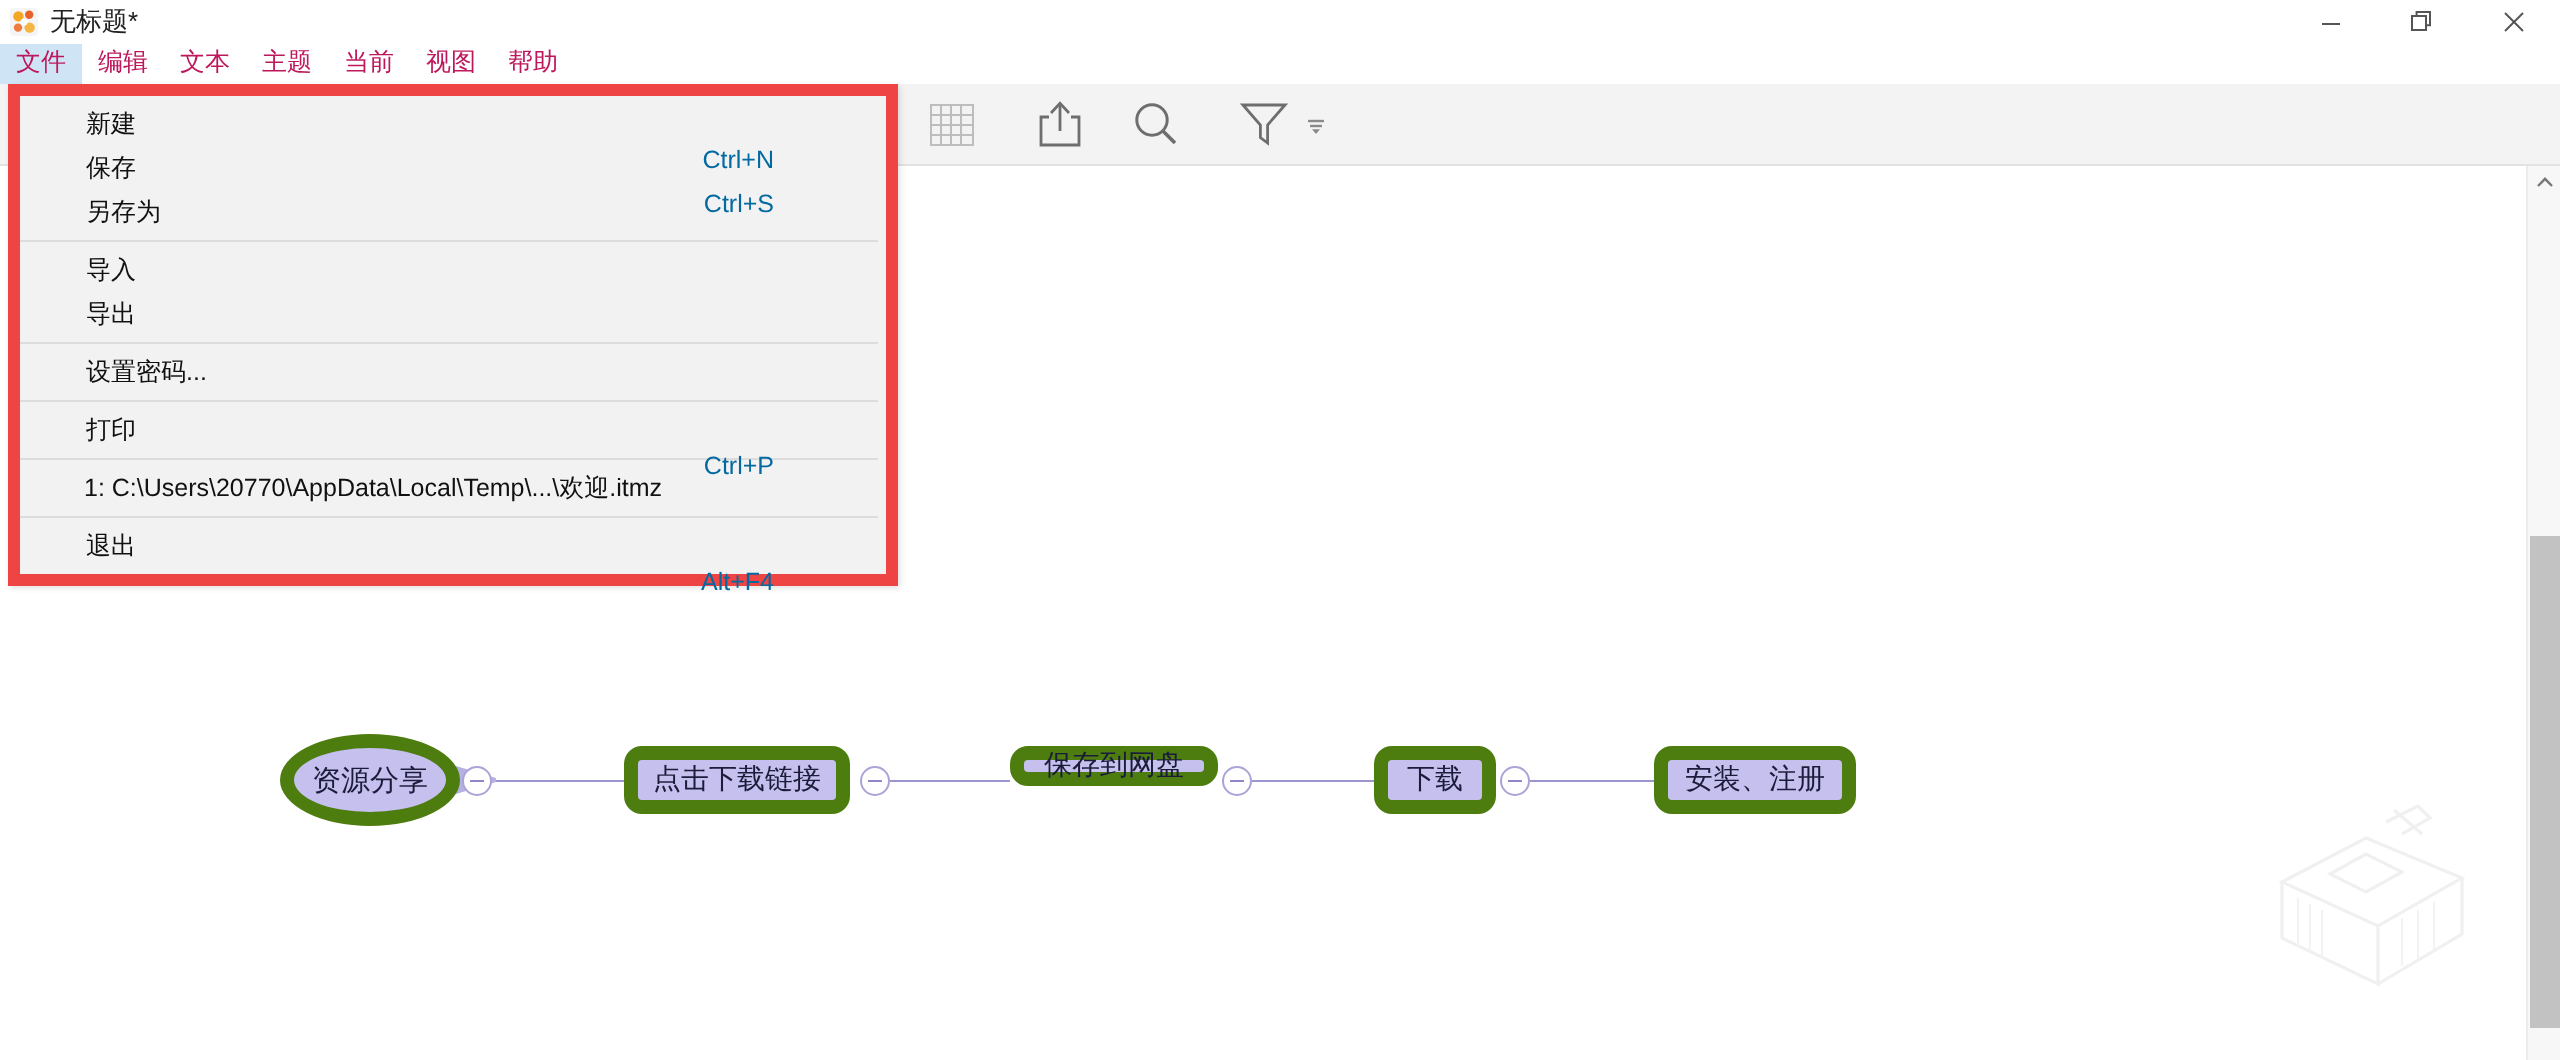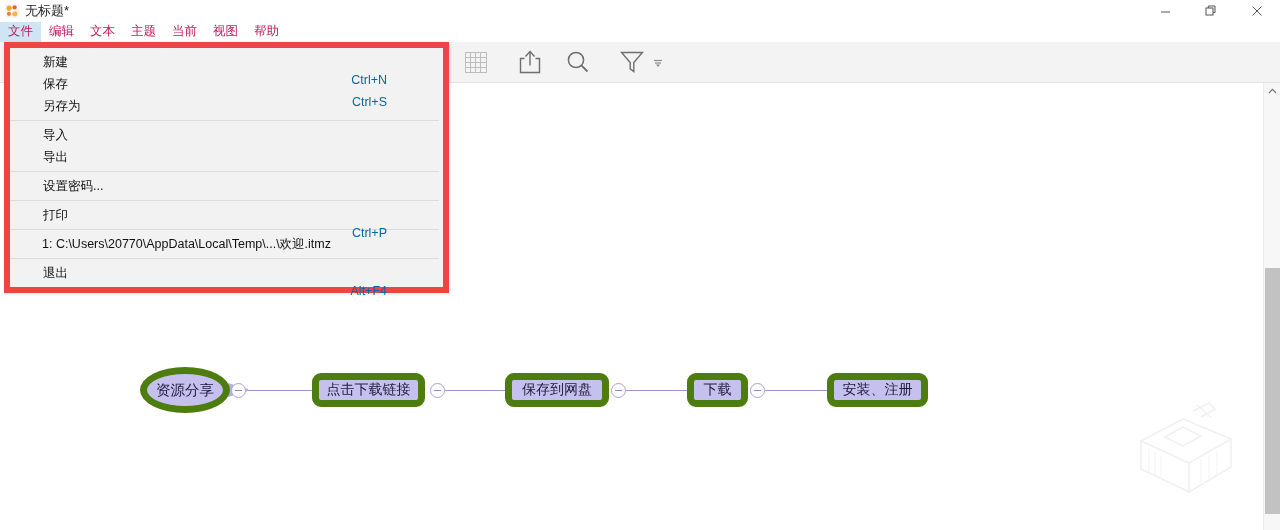--- a/index.html
+++ b/index.html
@@ -330,21 +330,21 @@
     </svg>
 
     <div class="node root" style="left:140px; top:284px; width:90px; height:46px;">
       <span>资源分享</span>
     </div>
 
     <div class="node box" style="left:312px; top:290px; width:113px; height:34px;">
       <span>点击下载链接</span>
     </div>
 
-    <div class="node box" style="left:505px; top:290px; width:104px; height:34px;">
+    <div class="node box" style="left:505px; top:290px; width:104px; height:20px;">
       <span>保存到网盘</span>
     </div>
 
     <div class="node box" style="left:687px; top:290px; width:61px; height:34px;">
       <span>下载</span>
     </div>
 
     <div class="node box" style="left:827px; top:290px; width:101px; height:34px;justify-content:center;">
       <span>安装、注册</span>
     </div>

